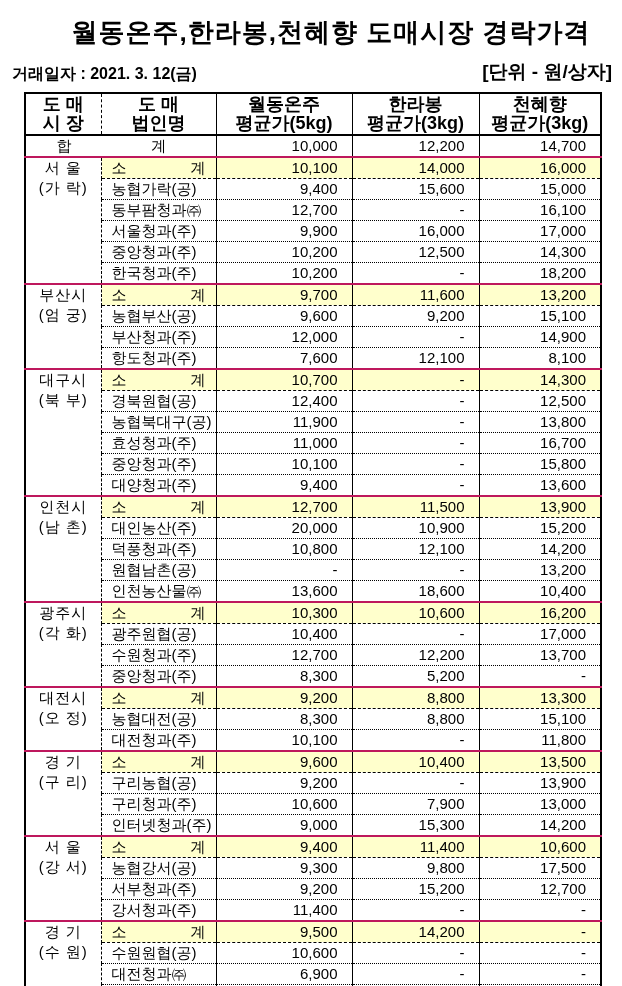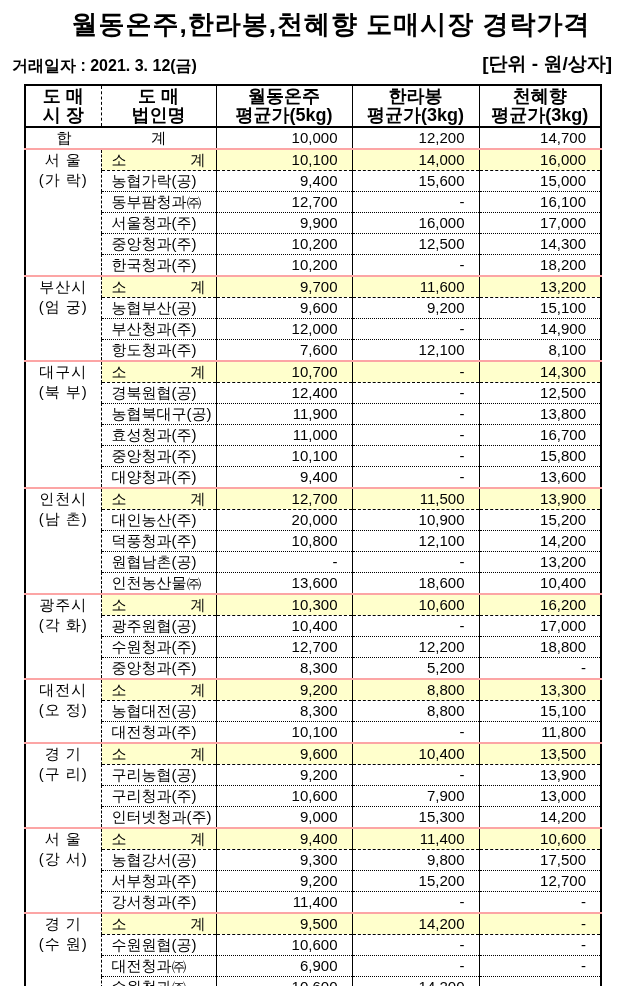--- a/index.html
+++ b/index.html
@@ -10,21 +10,21 @@
     color: #000;
     overflow: hidden;
   }
   .page { width: 622px; height: 986px; padding-top: 5px; }
 
   .title {
     text-align: center;
     font-size: 26px;
     font-weight: bold;
     letter-spacing: 1px;
-    margin: 2px 0 0 0;
+    margin: 10px 0 0 0;
     padding-left: 40px;
   }
 
   .meta-row {
     display: flex;
     justify-content: space-between;
     align-items: flex-end;
     margin: 9px 10px 0 12px;
     font-size: 16px;
     font-weight: bold;
@@ -81,21 +81,21 @@
     padding-right: 14px;
   }
   td.val.last { border-right: none; }
 
   td.totwrap { border-right: 1px solid #000; }
   td.totwrap .twrap { display: flex; }
   td.totwrap .twrap span { display: inline-block; text-align: center; }
   td.totwrap .twrap .t1 { width: 40%; }
   td.totwrap .twrap .t2 { width: 60%; }
 
-  tr.group-start > td { border-top: 2px solid #fca5a5; margin-left: 27px; }
+  tr.group-start > td { border-top: 2px solid #be185d; margin-left: 27px; }
   tr.after-sub  > td { border-top: 1px dashed #000; }
   tr.dotted     > td { border-top: 1px dotted #000; }
   tr.sub td.hl { background: #FFFFCC; }
 </style>
 </head>
 <body>
 
 <div class="page">
   <div class="title">월동온주,한라봉,천혜향 도매시장 경락가격</div>
 
@@ -328,21 +328,21 @@
         <tr class="after-sub">
           <td class="name">광주원협(공)</td>
           <td class="val">10,400</td>
           <td class="val">-</td>
           <td class="val last">17,000</td>
         </tr>
         <tr class="dotted">
           <td class="name">수원청과(주)</td>
           <td class="val">12,700</td>
           <td class="val">12,200</td>
-          <td class="val last">18,800</td>
+          <td class="val last">13,700</td>
         </tr>
         <tr class="dotted">
           <td class="name">중앙청과(주)</td>
           <td class="val">8,300</td>
           <td class="val">5,200</td>
           <td class="val last">-</td>
         </tr>
         <tr class="group-start sub">
           <td class="market" rowspan="3">
             <div class="mline">대전시</div>

